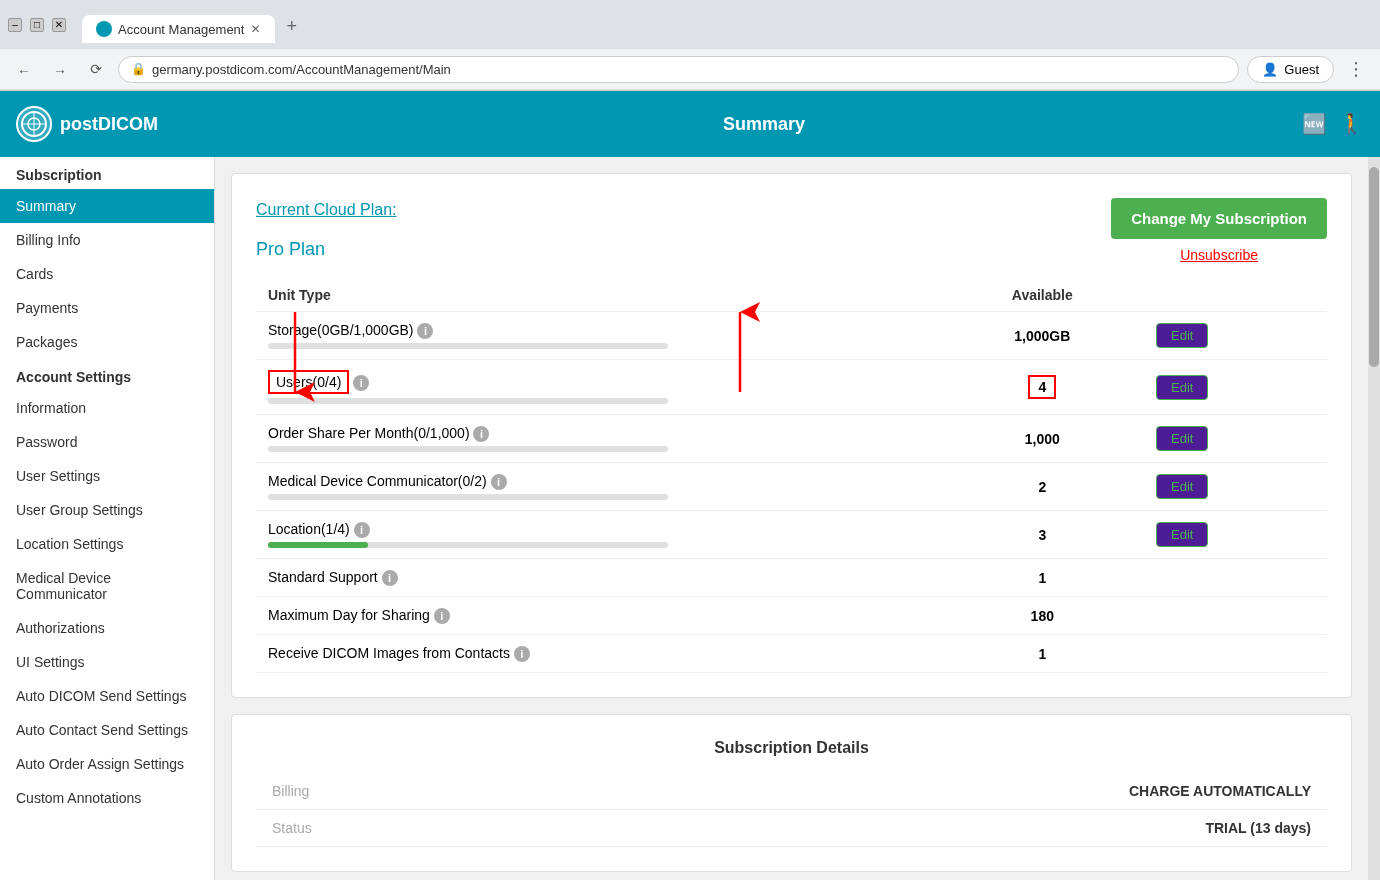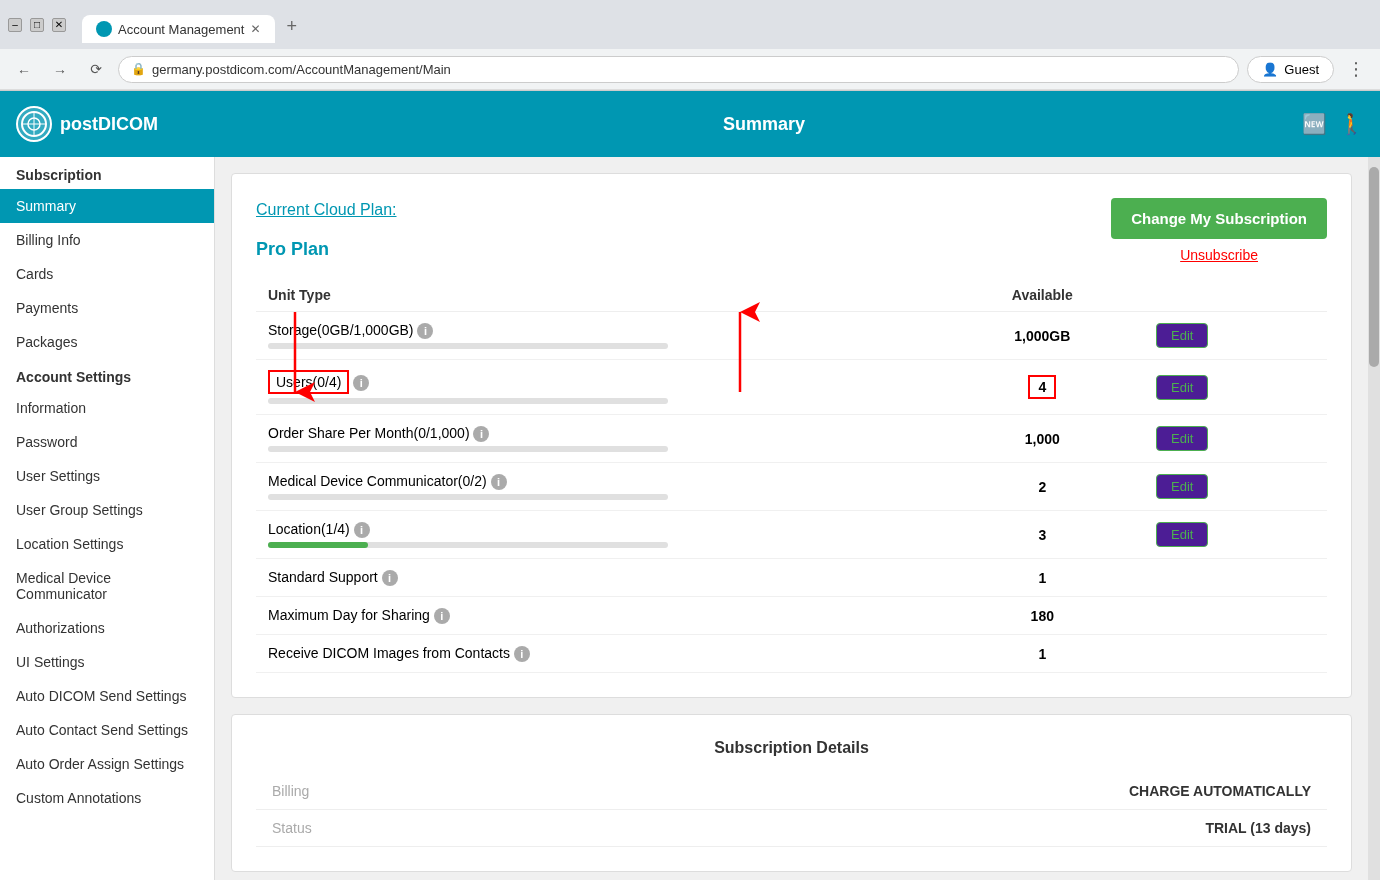--- a/index.html
+++ b/index.html
@@ -41,21 +41,21 @@
     .sidebar-item { padding: 9px 16px; font-size: 14px; color: #333; cursor: pointer; }
     .sidebar-item.active { background: #0097b2; color: white; }
 
     
     .content { flex: 1; overflow-y: auto; padding: 16px; background: #f0f0f0; }
     .card { background: white; border: 1px solid #ddd; border-radius: 4px; padding: 24px; margin-bottom: 16px; }
 
     
     .plan-header { display: flex; align-items: center; justify-content: space-between; margin-bottom: 16px; }
     .plan-info .current-plan-label { color: #0097b2; font-size: 16px; text-decoration: underline; cursor: pointer; }
-    .plan-info .plan-name { color: #0097b2; font-size: 18px; font-weight: bold; margin-top: 20px; }
+    .plan-info .plan-name { color: #0097b2; font-size: 18px; font-weight: normal; margin-top: 20px; }
     .plan-actions { display: flex; flex-direction: column; align-items: center; gap: 8px; }
     .btn-change { background: #4caf50; color: white; border: none; padding: 12px 20px; border-radius: 4px; font-size: 15px; cursor: pointer; font-weight: bold; }
     .btn-unsubscribe { color: red; text-decoration: underline; cursor: pointer; font-size: 14px; background: none; border: none; }
 
     
     .units-table { width: 100%; border-collapse: collapse; }
     .units-table th { text-align: left; padding: 8px 12px; font-weight: bold; font-size: 14px; color: #333; border-bottom: 1px solid #eee; }
     .units-table th.available-col { text-align: center; }
     .units-table td { padding: 10px 12px; border-bottom: 1px solid #f0f0f0; font-size: 14px; vertical-align: middle; }
     .btn-edit { background: #4c1d95; border: 1px solid #4caf50; color: #4caf50; padding: 4px 14px; border-radius: 4px; cursor: pointer; font-size: 13px; }

